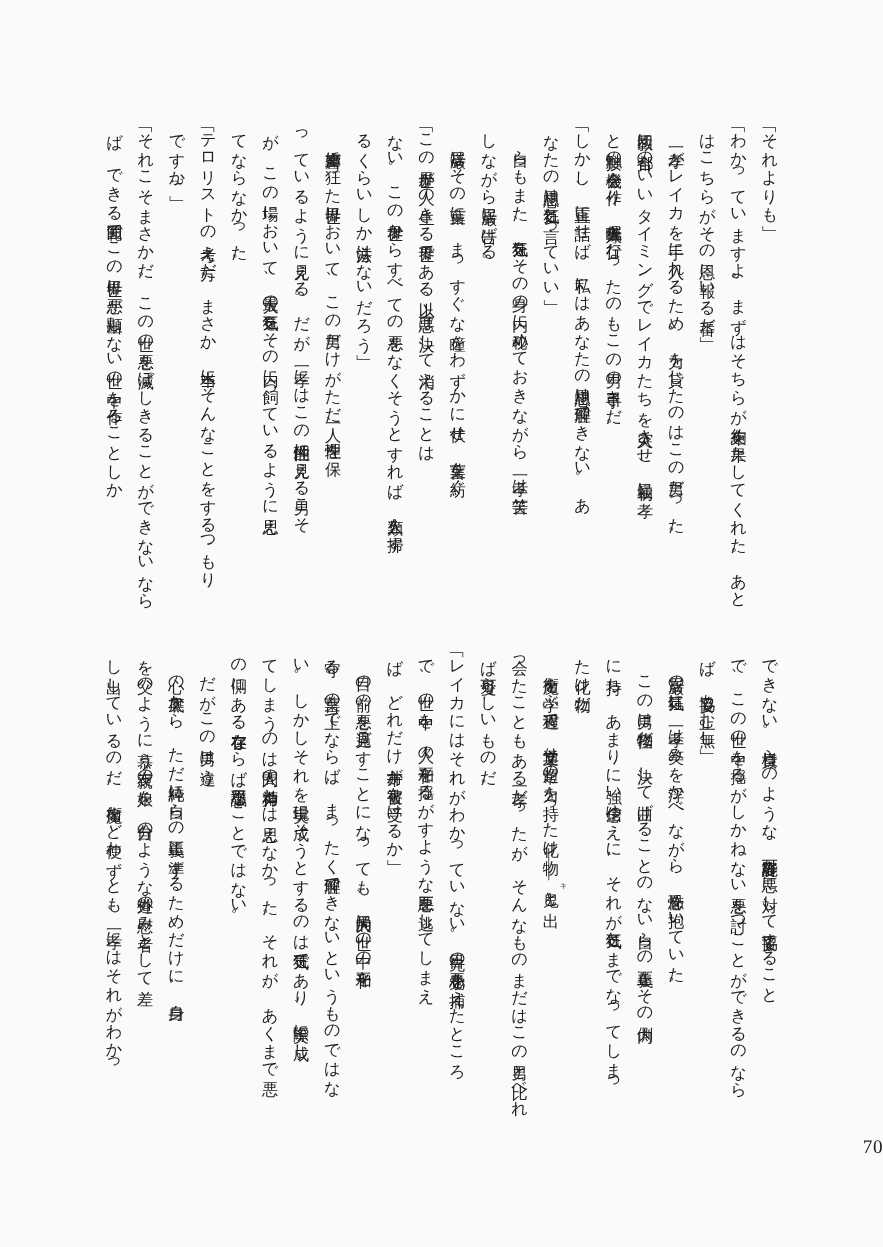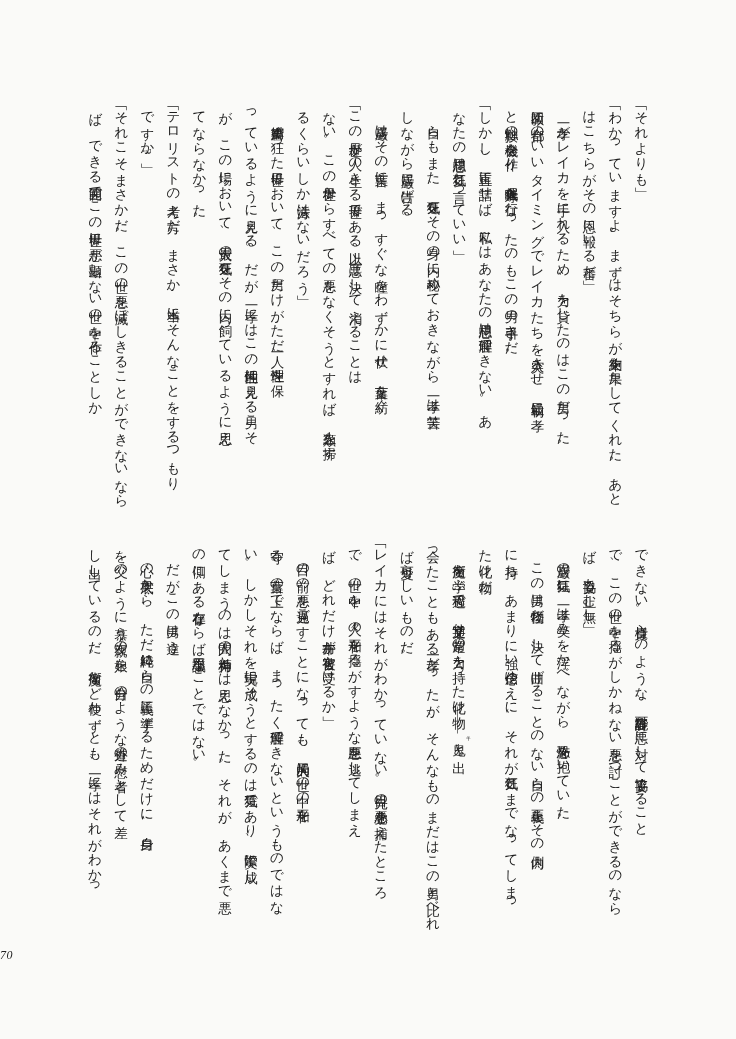--- a/index.html
+++ b/index.html
@@ -38,25 +38,24 @@
   ruby rt {
     font-size: 0.42em;
     letter-spacing: 0;
     color: #2a2a2a;
   }
   .page-number {
     position: absolute;
     left: 0;
     right: 0;
     top: 948px;
-    text-align: left;
-    font-size: 12px;
+    text-align: right;
+    font-size: 16px;
     color: #222;
     letter-spacing: 0.5px;
-    font-style: italic;
   }
 </style>
 </head>
 <body>
 
 <div class="page">
   <div class="text-block upper">
       <p class="line">「それよりも」</p>
       <p class="line">「わかっていますよ。まずはそちらが約束を果たしてくれた。あと</p>
       <p class="line">はこちらがその恩に報いる番だ」</p>

